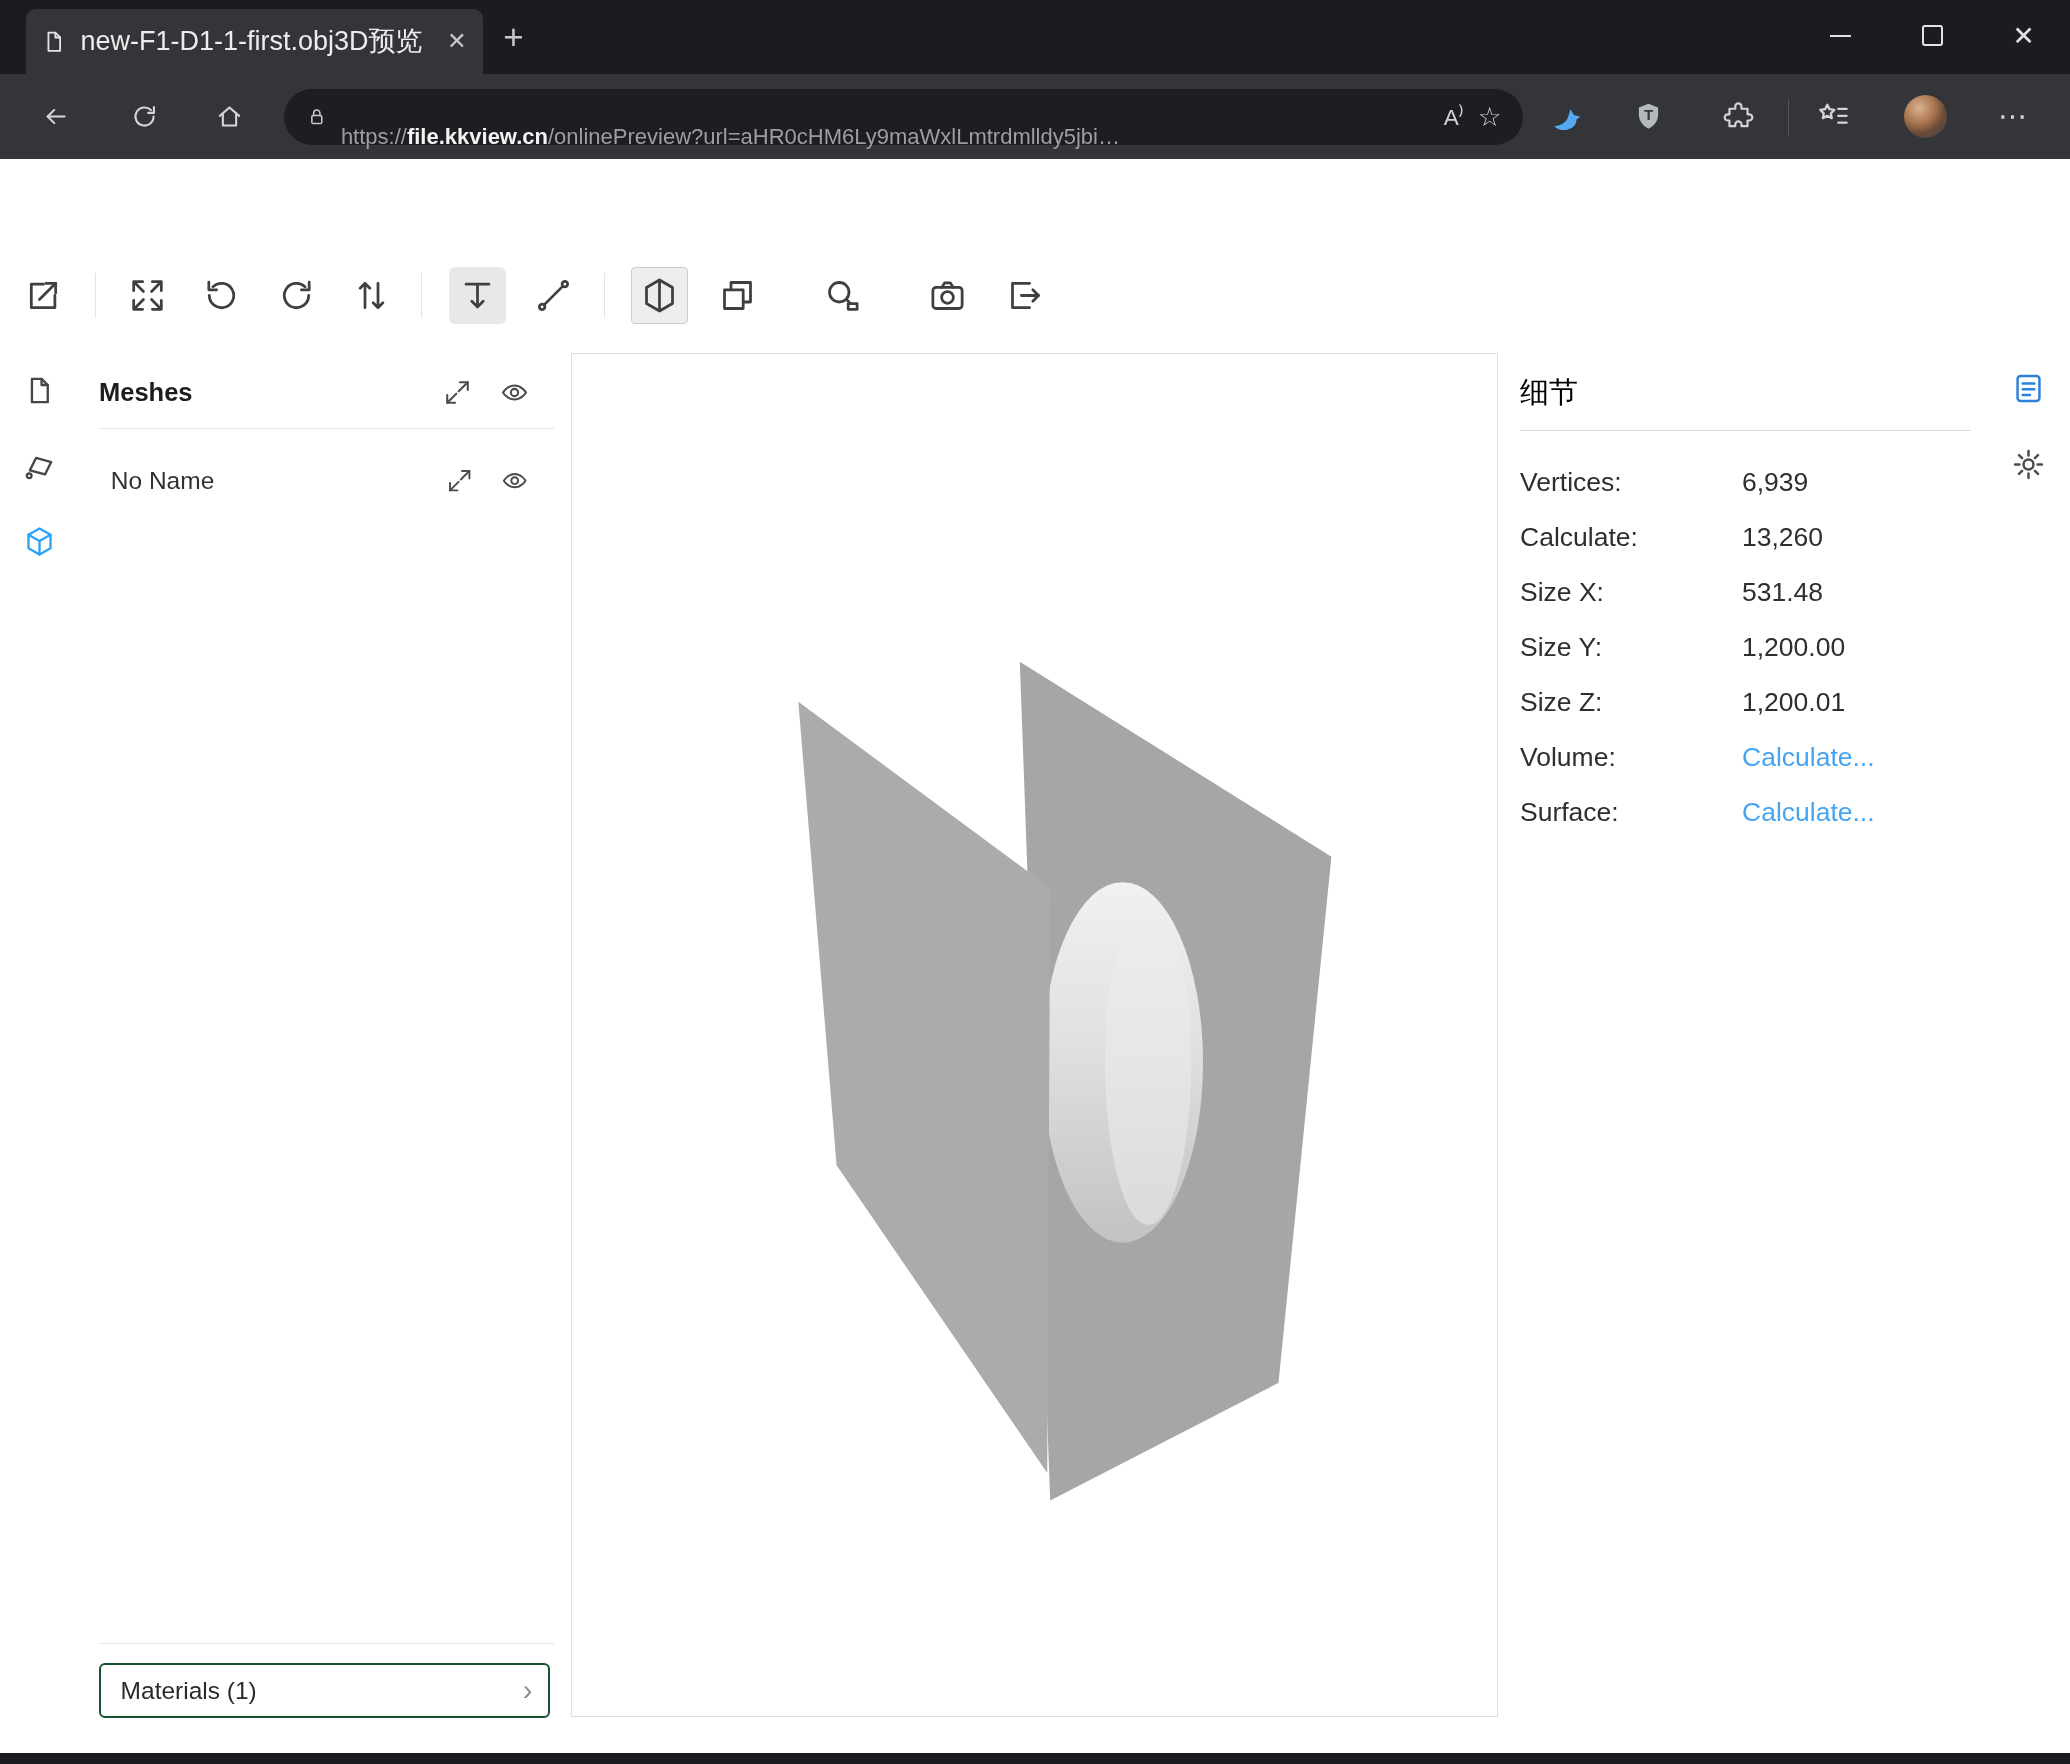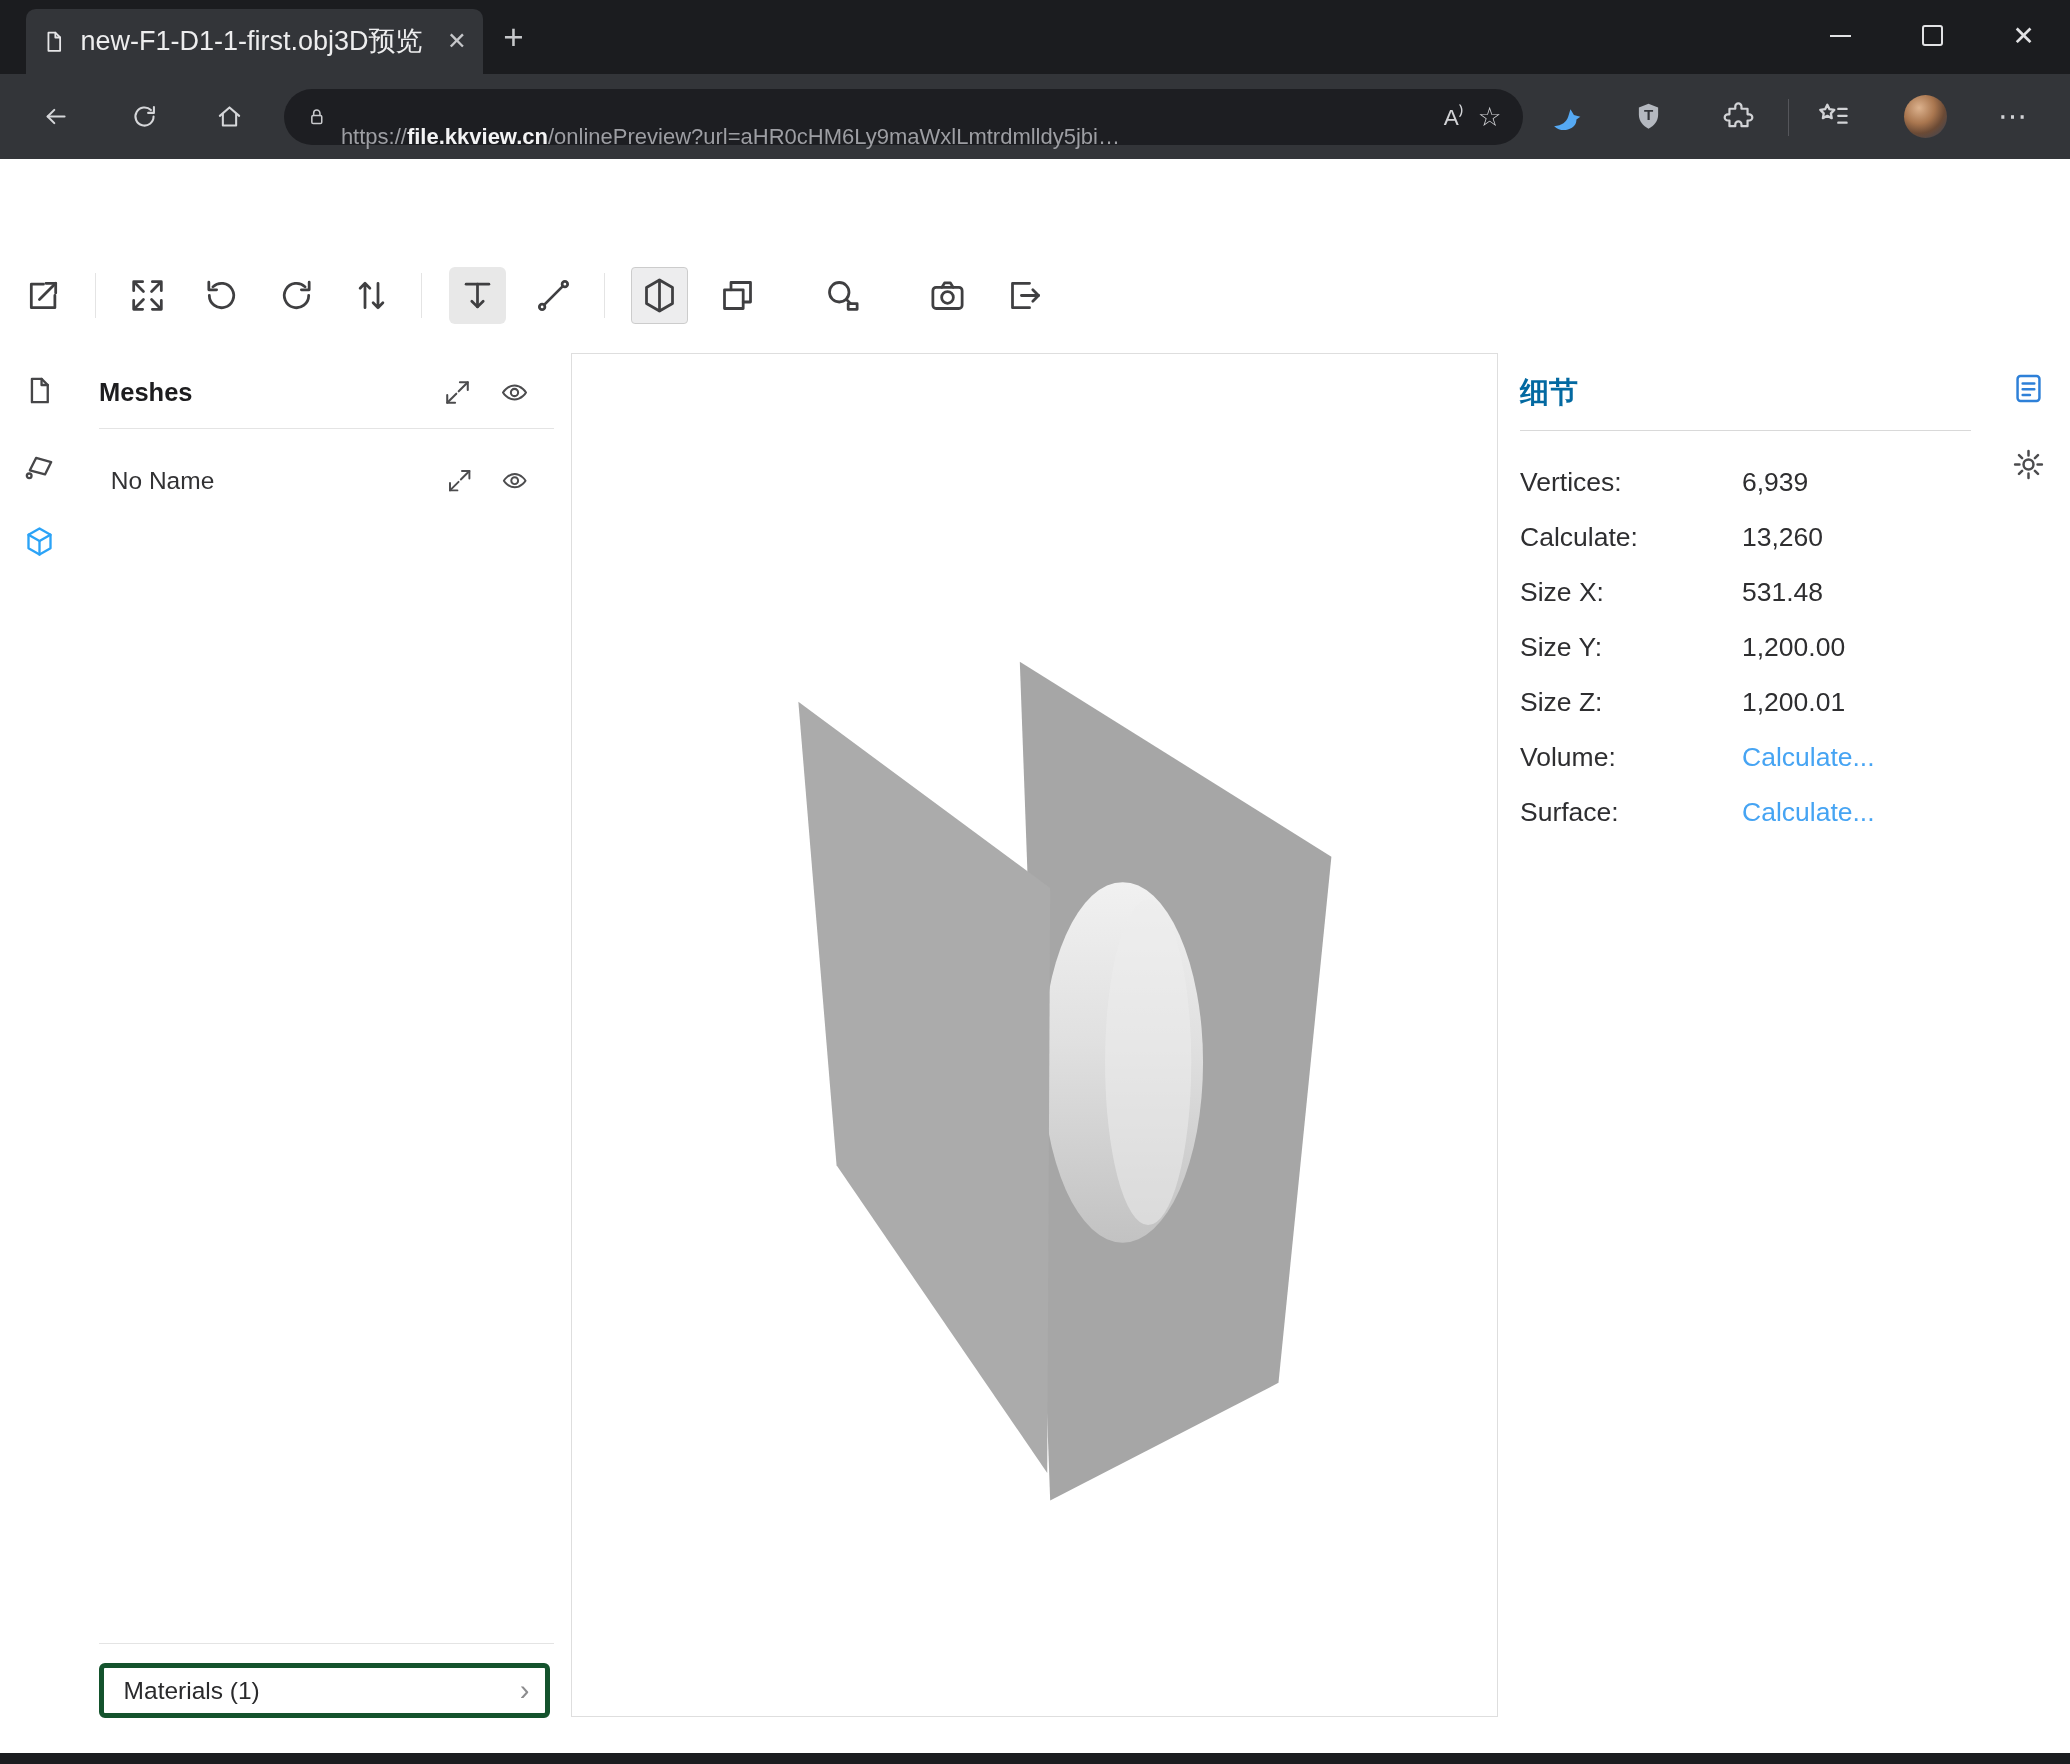--- a/index.html
+++ b/index.html
@@ -70,31 +70,31 @@
   .meshes-header { position:absolute; left:99px; top:211px; width:455px; height:45px; display:flex; align-items:center; padding-right:25.5px; box-sizing:border-box; }
   .meshes-title { flex:1; font-size:25.5px; font-weight:700; color:#1d1d1f; }
   .panel-icon { width:29px; height:29px; margin-left:27.4px; color:#4c4c4e; flex:none; }
   .panel-icon svg { width:29px; height:29px; }
   .meshes-divider { position:absolute; left:99px; top:269px; width:455px; height:1px; background:#e4e4e4; }
   .mesh-item { position:absolute; left:99px; top:299px; width:455px; height:45px; display:flex; align-items:center; padding:0 25.5px 0 11.8px; box-sizing:border-box; }
   .mesh-name { flex:1; font-size:24.5px; color:#323234; }
   .mesh-item .panel-icon { width:27.4px; height:27.4px; }
   .mesh-item .panel-icon svg { width:27.4px; height:27.4px; }
   .bottom-divider { position:absolute; left:99px; top:1484px; width:455px; height:1px; background:#e4e4e4; }
-  .materials-btn { position:absolute; left:99px; top:1504px; width:451px; height:55px; border:5px solid #14532d; border-radius:5.9px;
+  .materials-btn { position:absolute; left:99px; top:1504px; width:451px; height:55px; border:2px solid #14532d; border-radius:5.9px;
                    display:flex; align-items:center; padding:0 15.7px 0 19.6px; box-sizing:border-box; background:#fff; }
   .materials-label { flex:1; font-size:24.5px; color:#2a2a2c; }
   .materials-chevron { font-size:29px; color:#8c8c8e; }
 
   
   .viewport { position:absolute; left:571px; top:194px; width:927px; height:1364px; border:1px solid #dedede; box-sizing:border-box; background:#fff; }
   .viewport svg { width:100%; height:100%; }
 
   
-  .details-header { position:absolute; left:1520px; top:214px; font-size:29px; font-weight:700; color:#0369a1; }
+  .details-header { position:absolute; left:1520px; top:214px; font-size:29px; font-weight:400; color:#000000; }
   .details-divider { position:absolute; left:1520px; top:271px; width:451px; height:1px; background:#d9d9d9; }
   .details-rows { position:absolute; left:1520px; top:296px; width:451px; }
   .drow { display:flex; align-items:center; height:55px; font-size:26.5px; color:#2e2e30; }
   .dlabel { width:222px; flex:none; }
   .dvalue.link { color:#46a4f3; }
 
   
   .right-icon { position:absolute; left:2009px; width:39px; height:39px; display:flex; align-items:center; justify-content:center; }
   .ri-details { top:210px; color:#2e80d8; }
   .ri-gear { top:286px; color:#4c4c4e; }

